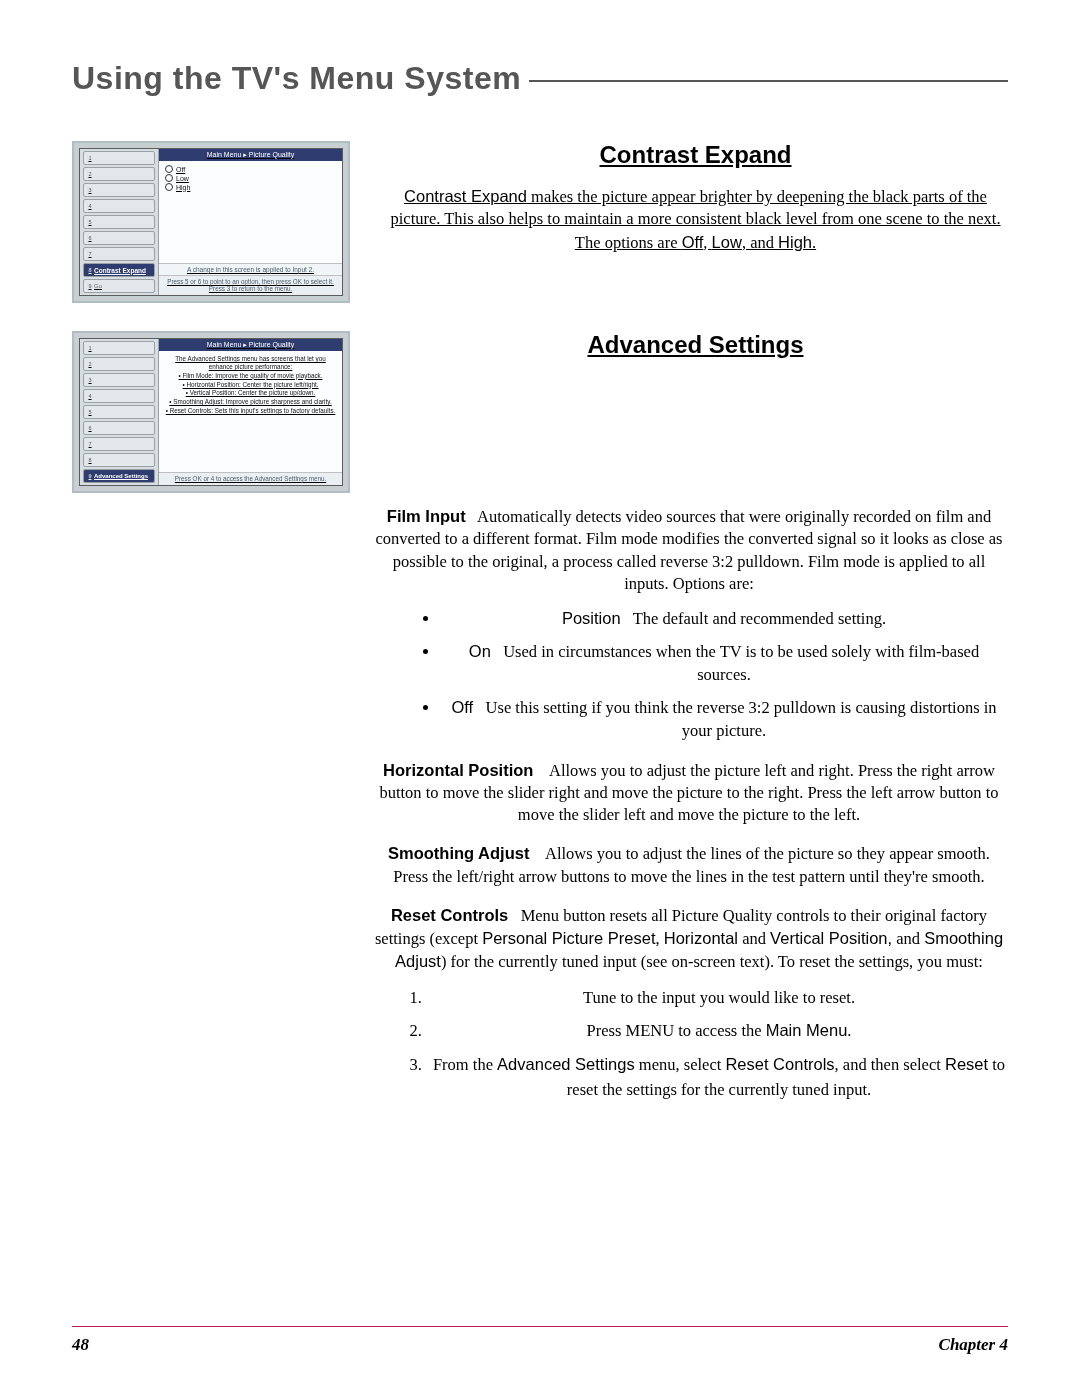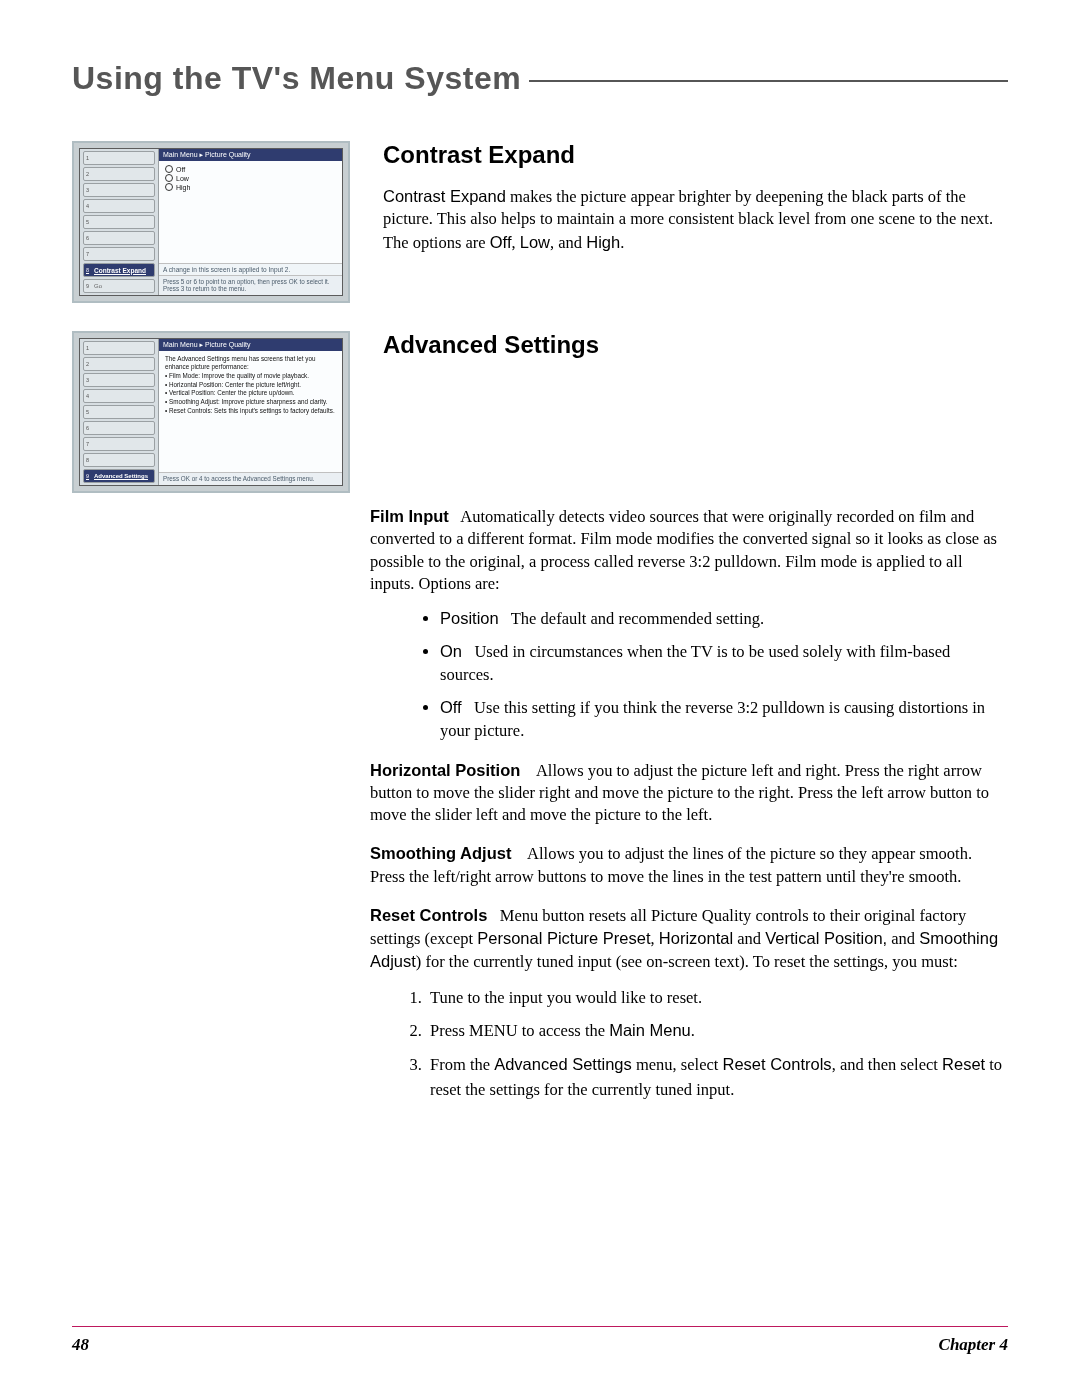--- a/index.html
+++ b/index.html
@@ -8,20 +8,21 @@
     background: #fff;
     font-family: Georgia, "Times New Roman", serif;
     color: #000;
     width: 1080px;
   }
   .page {
     padding: 60px 72px 40px 72px;
     box-sizing: border-box;
     min-height: 1397px;
     position: relative;
+    text-align: center;
   }
   .title-bar {
     display: flex;
     align-items: baseline;
     margin-bottom: 44px;
   }
   .title-text {
     font-family: Arial, Helvetica, sans-serif;
     font-weight: 900;
     font-size: 32px;
@@ -33,20 +34,21 @@
     flex: 1;
     border-bottom: 2px solid #565656;
     margin-left: 8px;
     position: relative;
     bottom: 7px;
   }
   .two-col {
     display: flex;
     gap: 33px;
     margin-bottom: 28px;
+    text-decoration: underline;
   }
   .left-col {
     flex: 0 0 278px;
   }
   .right-col {
     flex: 1;
   }
   h2.section-heading {
     font-family: Arial, Helvetica, sans-serif;
     font-weight: bold;

